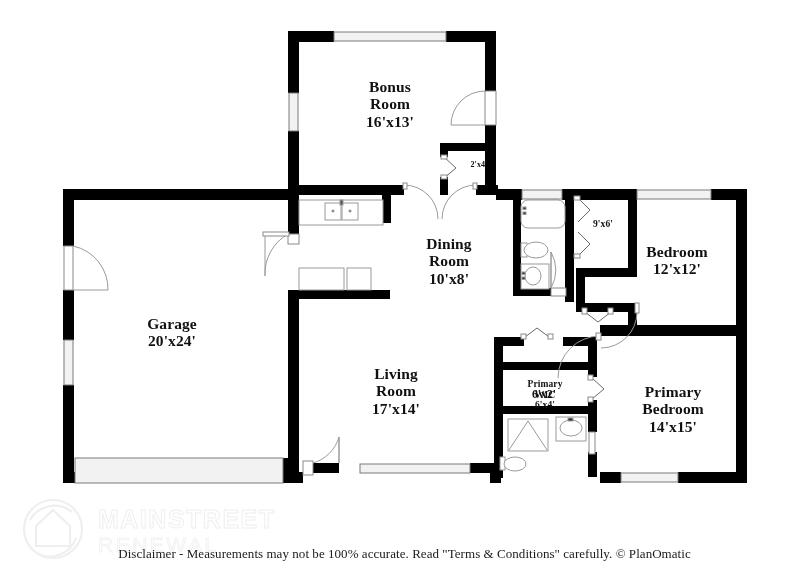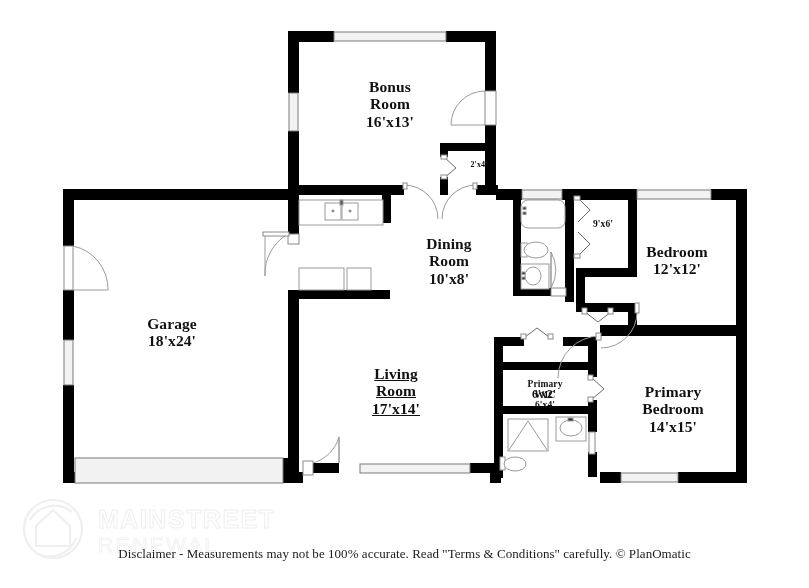--- a/index.html
+++ b/index.html
@@ -267,23 +267,23 @@
   <div class="room-label big" style="left:330px; top:78px; width:120px;">Bonus
 Room
 16'x13'</div>
 
 
   <div class="room-label big" style="left:394px; top:235px; width:110px;">Dining
 Room
 10'x8'</div>
 
   <div class="room-label big" style="left:112px; top:315px; width:120px;">Garage
-18'x24'</div>
-
-  <div class="room-label big" style="left:341px; top:365px; width:110px;text-decoration:underline;">Living
+20'x24'</div>
+
+  <div class="room-label big" style="left:341px; top:365px; width:110px;">Living
 Room
 17'x14'</div>
 
   <div class="room-label big" style="left:617px; top:243px; width:120px;">Bedroom
 12'x12'</div>
 
   <div class="room-label big" style="left:613px; top:383px; width:120px;">Primary
 Bedroom
 14'x15'</div>
 

